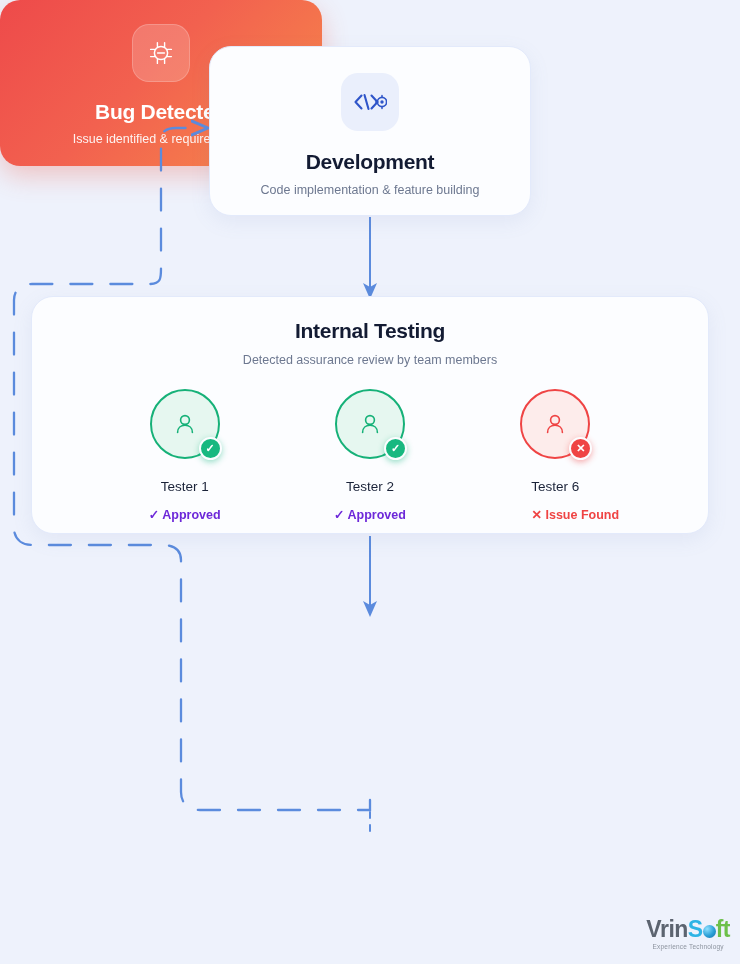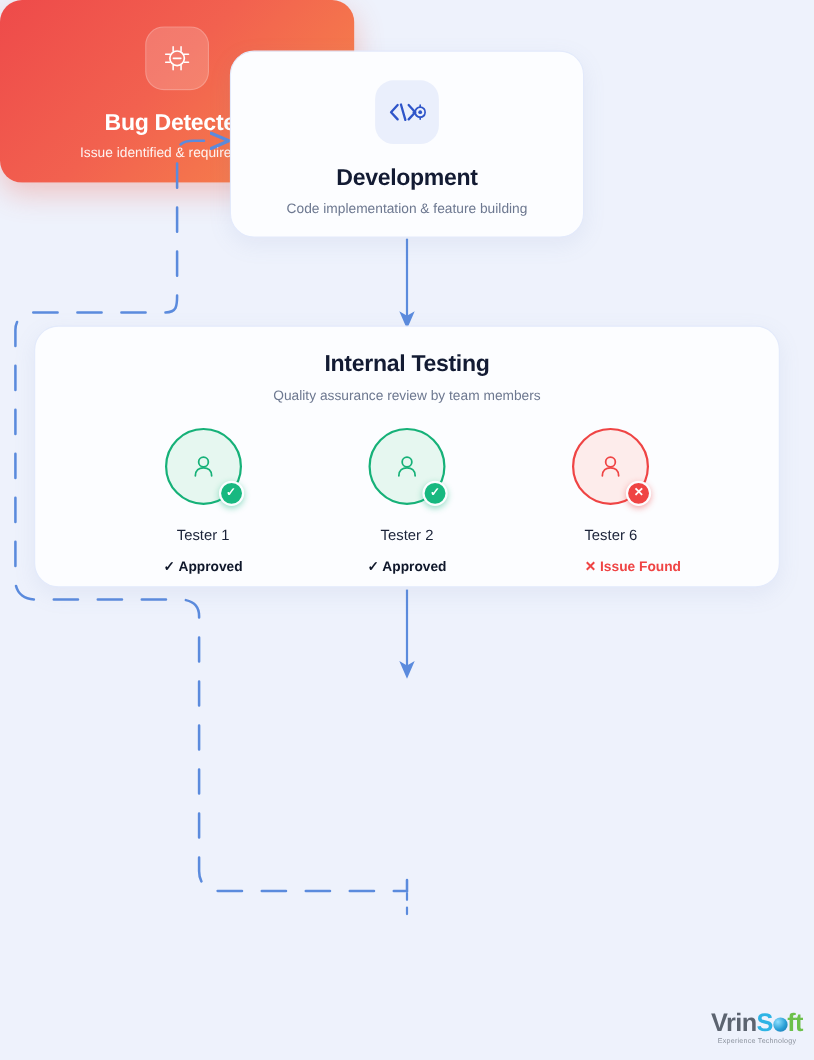--- a/index.html
+++ b/index.html
@@ -170,21 +170,21 @@
     color: #1b2339;
   }
 
   .tester-status {
     margin-top: 13px;
     font-size: 12.5px;
     font-weight: bold;
     white-space: nowrap;
   }
 
-  .tester-status.ok { color: #0f172a; }
+  .tester-status.ok { color: #6d28d9; }
   .tester-status.bad { color: #ef4444; margin-left: 40px; }
 
   
   #bug-card {
     left: 209px;
     top: 614px;
     width: 322px;
     height: 166px;
     border: none;
     border-radius: 20px;
@@ -310,21 +310,21 @@
         <path d="M29 3.6 L29 5.2 M29 14.8 L29 16.4 M22.6 10 L24.2 10 M33.8 10 L35.4 10" stroke="#2f55c9" stroke-width="1.5" stroke-linecap="round"></path>
       </svg>
     </div>
     <div class="card-title">Development</div>
     <div class="card-sub">Code implementation &amp; feature building</div>
   </div>
 
   <div class="card" id="testing-card">
     <div class="card-head">
       <div class="card-title">Internal Testing</div>
-      <div class="card-sub">Quality assurance review by team members</div>
+      <div class="card-sub">Detected assurance review by team members</div>
     </div>
 
     <div class="testers-row">
 
       <div class="tester">
         <div class="avatar-wrap">
           <div class="avatar ok">
             <svg width="26" height="26" viewBox="0 0 26 26" fill="none">
               <circle cx="13" cy="9" r="4.4" stroke="#16b178" stroke-width="1.6"></circle>
               <path d="M5.6 21.5 C5.6 16.6 9 14.3 13 14.3 C17 14.3 20.4 16.6 20.4 21.5" stroke="#16b178" stroke-width="1.6" stroke-linecap="round"></path>

